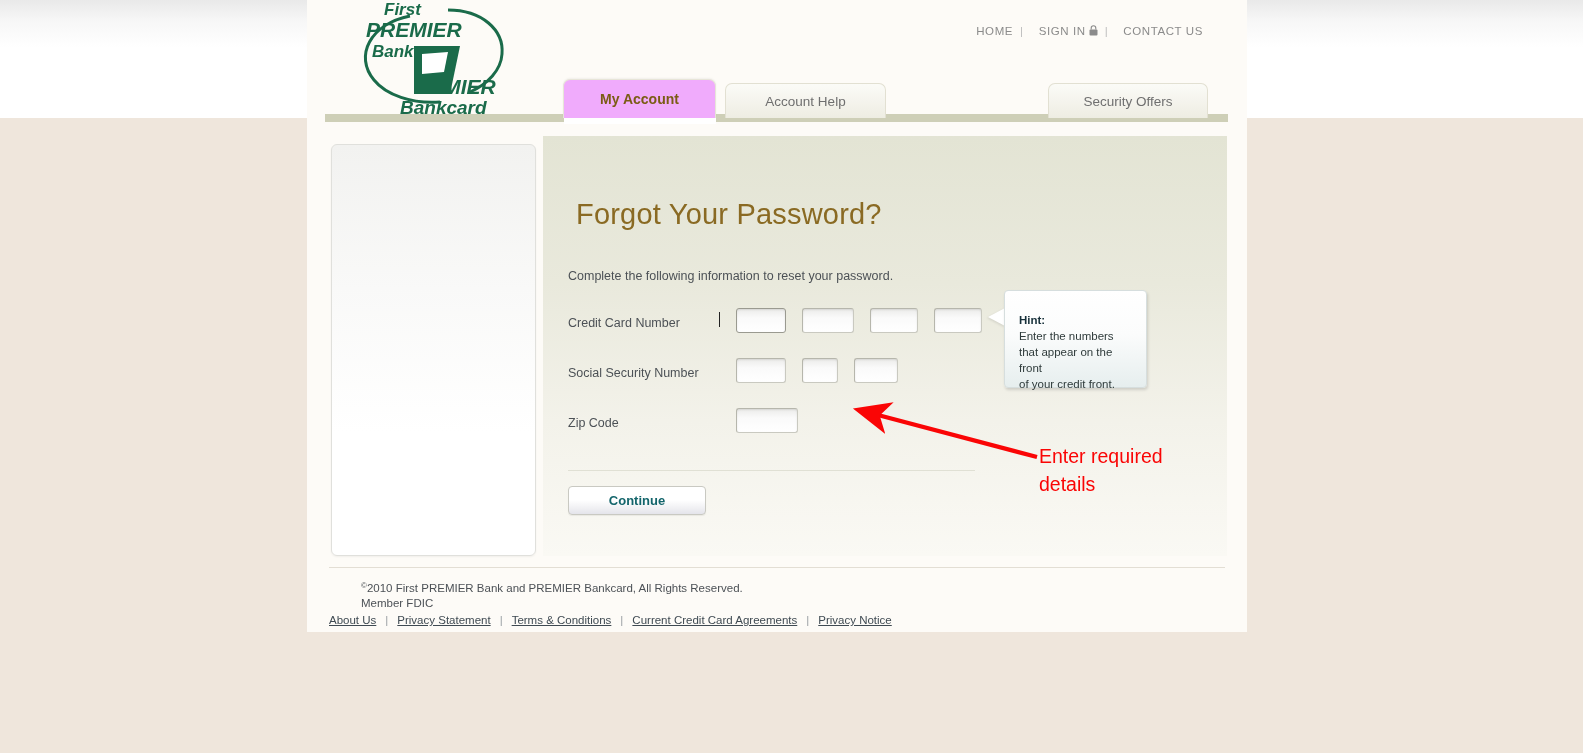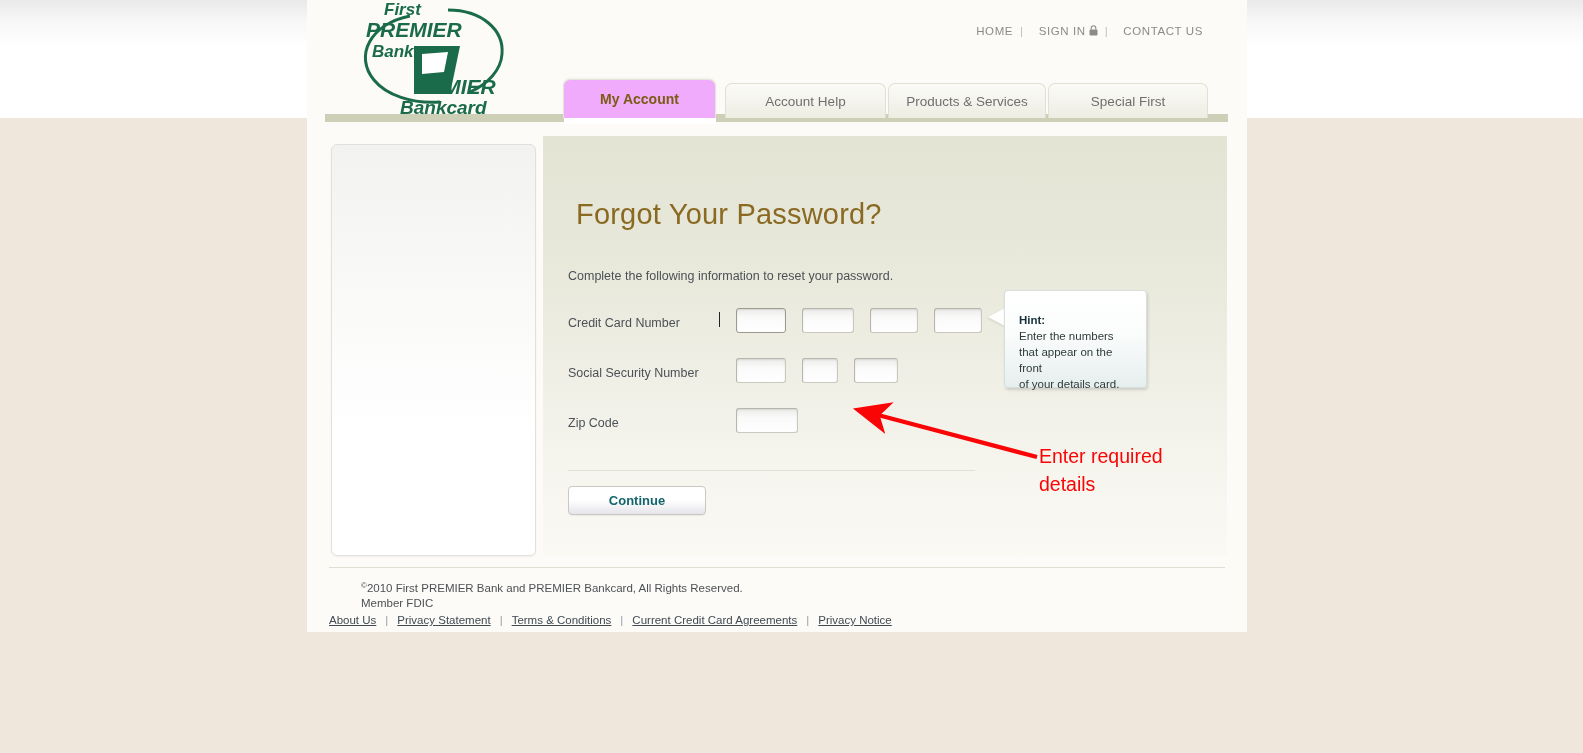--- a/index.html
+++ b/index.html
@@ -212,22 +212,21 @@
           <rect x="0.5" y="4.5" width="8" height="6" rx="1" fill="#8b8b8b"></rect>
           <path d="M2.2 4.6 V3.1 a2.3 2.3 0 0 1 4.6 0 V4.6" fill="none" stroke="#8b8b8b" stroke-width="1.1"></path>
         </svg></span></a><span class="sep">|</span><a href="#">CONTACT US</a>
 </div>
 
 <div class="olive-bar"></div>
 <div class="olive-bar-gap"></div>
 <div class="tabstrip">
   <div class="tab active" style="left:0px;width:153px;">My Account</div>
   <div class="tab" style="left:162px;width:161px;">Account Help</div>
-  <div class="tab" style="left:325px;width:158px;">Products &amp; Services</div>
-  <div class="tab" style="left:485px;width:160px;">Special First</div>
+  <div class="tab" style="left:485px;width:160px;">Security Offers</div>
 </div>
 
 <div class="sidebar"></div>
 
 <div class="content">
   <div class="page-title">Forgot Your Password?</div>
   <div class="subtitle">Complete the following information to reset your password.</div>
 
   <div class="form">
 
@@ -263,21 +262,21 @@
   <button class="continue-btn">Continue</button>
 </div>
 
 <div class="caret"></div>
 
 <div class="hint-arrow"></div>
 <div class="hint">
   <b>Hint:</b><br>
   <span>Enter the numbers</span><br>
   <span>that appear on the front</span><br>
-  <span>of your details card.</span>
+  <span>of your credit front.</span>
 </div>
 
 <svg class="arrow-svg" width="200" height="75">
   <defs>
     <marker id="ah" markerWidth="9" markerHeight="9" refX="7.5" refY="4.5" orient="auto">
       <path d="M9,4.5 L0,8.4 L2.4,4.5 L0,0.6 Z" fill="#fa0505"></path>
     </marker>
   </defs>
   <line x1="192" y1="62" x2="14" y2="15" stroke="#fa0505" stroke-width="4.2" marker-end="url(#ah)"></line>
 </svg>

